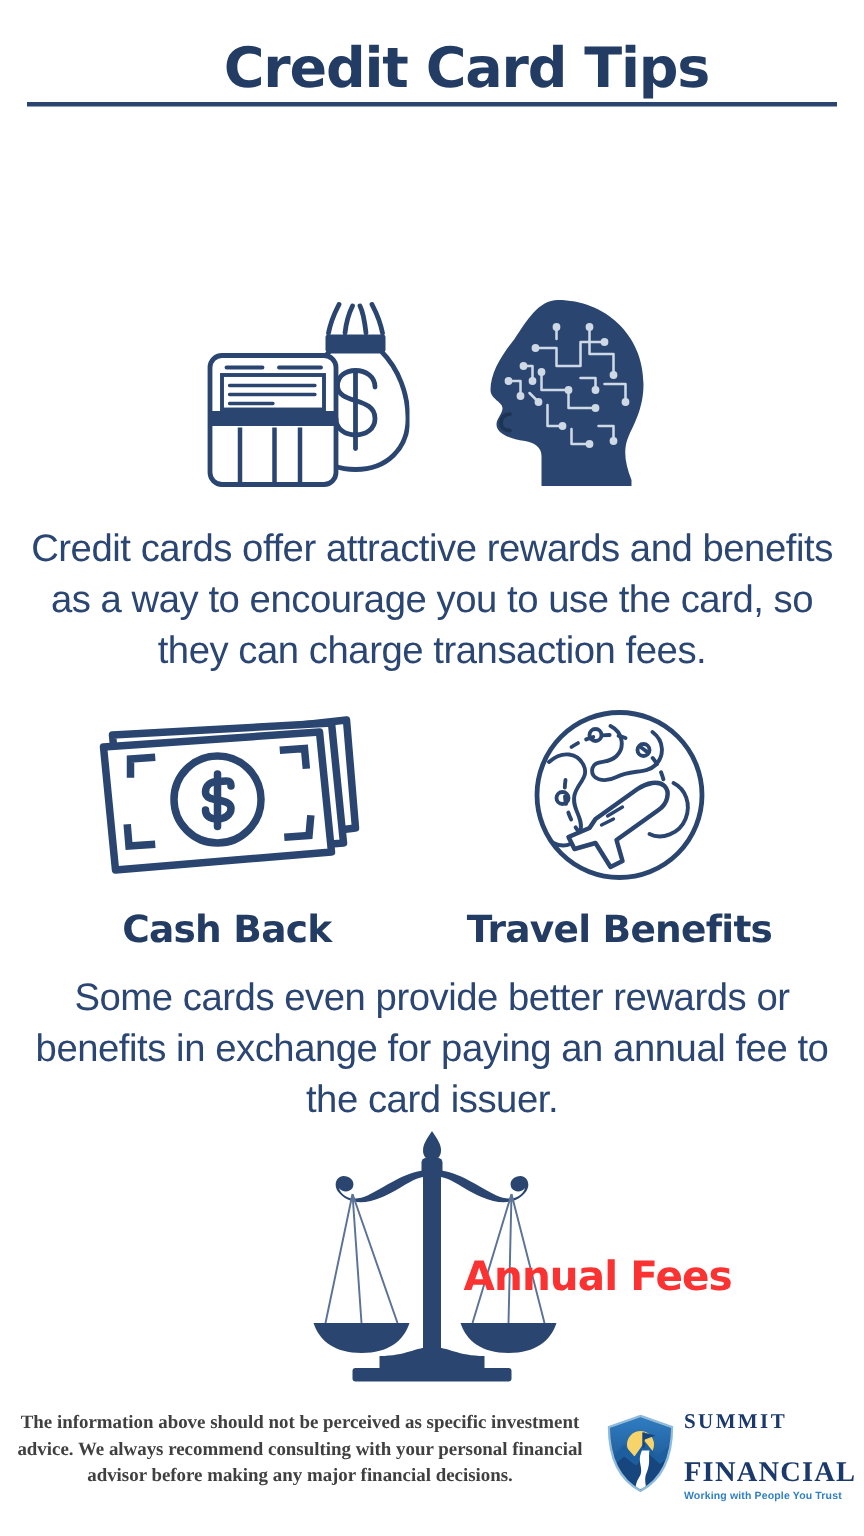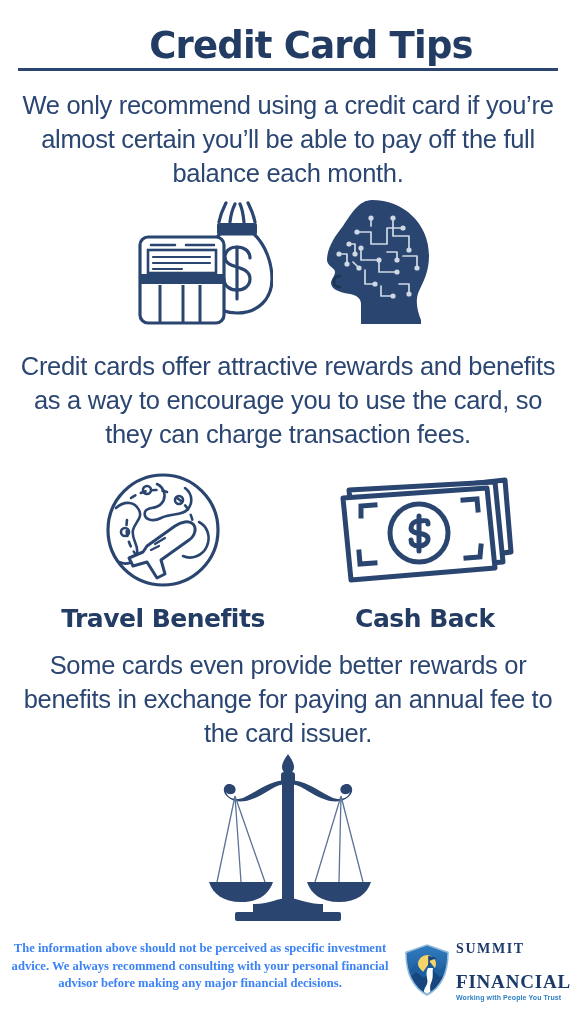--- a/index.html
+++ b/index.html
@@ -127,21 +127,21 @@
   .disclaimer {
     position: absolute;
     left: 10px;
     top: 4px;
     width: 380px;
     text-align: center;
     font-family: "Liberation Serif", serif;
     font-weight: 700;
     font-size: 12.6px;
     line-height: 17.5px;
-    color: #3b82f6;
+    color: #404040;
   }
   .logo {
     position: absolute;
     left: 404px;
     top: 6px;
     width: 166px;
     display: flex;
     align-items: center;
     gap: 6px;
   }
@@ -171,21 +171,20 @@
   }
 </style>
 </head>
 <body>
 
 <div class="page">
 
   <div class="title">Credit Card Tips</div>
   <div class="title-rule"></div>
 
-  <div class="para" id="para1">We only recommend using a credit card if you’re almost certain you’ll be able to pay off the full balance each month.</div>
 
   <div class="icon-row" id="row1">
 
     <div class="icon-cell">
       <span>
         <svg width="135" height="125" viewBox="0 0 135 125">
           <g fill="none" stroke="#2a4670" stroke-width="3.2" stroke-linejoin="round">
 
             <path d="M82 33 C70 45 64 62 64 78 C64 98 78 112 99 112 C120 112 134 98 134 78 C134 62 128 45 116 33 Z"></path>
             <rect x="79" y="22" width="40" height="12" rx="2" fill="#2a4670" stroke="none"></rect>
@@ -252,20 +251,44 @@
       </span>
     </div>
   </div>
 
   <div class="para" id="para2">Credit cards offer attractive rewards and benefits as a way to encourage you to use the card, so they can charge transaction fees.</div>
 
   <div class="icon-row" id="row2">
 
     <div class="icon-cell">
       <span>
+        <svg width="180" height="118" viewBox="0 0 180 118">
+          <g fill="#ffffff" stroke="#2a4670" stroke-width="5" stroke-linejoin="round">
+            <path d="M26 22 L170 6 L176 78 L32 96 Z"></path>
+            <path d="M14 16 L160 8 L168 88 L22 100 Z"></path>
+            <path d="M8 24 L152 14 L160 94 L16 106 Z"></path>
+          </g>
+          <g fill="none" stroke="#2a4670" stroke-width="5" stroke-linecap="square">
+            <path d="M26 42 L26 32 L40 31"></path>
+            <path d="M128 26 L142 25 L143 36"></path>
+            <path d="M24 78 L25 90 L40 89"></path>
+            <path d="M131 84 L145 83 L146 72"></path>
+          </g>
+          <circle cx="84" cy="59" r="29" fill="#ffffff" stroke="#2a4670" stroke-width="5"></circle>
+          <g fill="none" stroke="#2a4670" stroke-width="5" stroke-linecap="round">
+            <path d="M84 42 L84 77"></path>
+            <path d="M93 50 C93 45 89 47 84 47 C79 47 76 50 76 54 C76 62 93 57 93 65 C93 69 89 72 84 72 C79 72 76 70 76 66"></path>
+          </g>
+        </svg>
+      </span>
+      <div class="cap">Cash Back</div>
+    </div>
+
+    <div class="icon-cell">
+      <span>
         <svg width="120" height="122" viewBox="0 0 120 122">
           <circle cx="60" cy="60" r="55" fill="#ffffff" stroke="#2a4670" stroke-width="3.2"></circle>
           <g fill="none" stroke="#2a4670" stroke-width="2.6" stroke-linecap="round" stroke-linejoin="round">
             <path d="M13 38 C22 30 32 32 36 40 C40 48 32 52 30 60 C28 70 36 74 34 84 C33 92 24 96 16 92"></path>
             <path d="M54 14 C62 18 64 28 58 34 C52 40 44 36 42 42 C40 50 50 52 58 48 C68 43 78 46 84 40 C90 34 90 24 82 18"></path>
             <path d="M96 52 C104 56 108 66 104 76 C100 86 88 90 80 86"></path>
             <path d="M28 28 C40 20 54 18 64 22" stroke-dasharray="5 6"></path>
             <path d="M24 50 C22 64 26 78 36 88" stroke-dasharray="5 6"></path>
             <path d="M74 28 C86 36 92 50 90 64" stroke-dasharray="5 6"></path>
             <circle cx="44" cy="20" r="4"></circle>
@@ -274,44 +297,20 @@
           </g>
 
           <g fill="#ffffff" stroke="#2a4670" stroke-width="3" stroke-linejoin="round">
             <path d="M44 76 L72 56 C78 52 86 50 90 54 C94 58 92 66 86 70 L58 90 L62 104 L54 108 L44 92 L30 96 L26 88 L40 82 Z"></path>
           </g>
           <path d="M52 74 L62 68 M48 80 L56 76" fill="none" stroke="#2a4670" stroke-width="2.2" stroke-linecap="round"></path>
         </svg>
       </span>
       <div class="cap">Travel Benefits</div>
     </div>
-
-    <div class="icon-cell">
-      <span>
-        <svg width="180" height="118" viewBox="0 0 180 118">
-          <g fill="#ffffff" stroke="#2a4670" stroke-width="5" stroke-linejoin="round">
-            <path d="M26 22 L170 6 L176 78 L32 96 Z"></path>
-            <path d="M14 16 L160 8 L168 88 L22 100 Z"></path>
-            <path d="M8 24 L152 14 L160 94 L16 106 Z"></path>
-          </g>
-          <g fill="none" stroke="#2a4670" stroke-width="5" stroke-linecap="square">
-            <path d="M26 42 L26 32 L40 31"></path>
-            <path d="M128 26 L142 25 L143 36"></path>
-            <path d="M24 78 L25 90 L40 89"></path>
-            <path d="M131 84 L145 83 L146 72"></path>
-          </g>
-          <circle cx="84" cy="59" r="29" fill="#ffffff" stroke="#2a4670" stroke-width="5"></circle>
-          <g fill="none" stroke="#2a4670" stroke-width="5" stroke-linecap="round">
-            <path d="M84 42 L84 77"></path>
-            <path d="M93 50 C93 45 89 47 84 47 C79 47 76 50 76 54 C76 62 93 57 93 65 C93 69 89 72 84 72 C79 72 76 70 76 66"></path>
-          </g>
-        </svg>
-      </span>
-      <div class="cap">Cash Back</div>
-    </div>
   </div>
 
   <div class="para" id="para3">Some cards even provide better rewards or benefits in exchange for paying an annual fee to the card issuer.</div>
 
   <div class="scale-wrap">
     <span class="scale-svg">
       <svg width="290" height="176" viewBox="0 0 290 176">
         <g fill="#2a4670">
 
           <path d="M145 2 C149 8 151 11 151 15 C151 19 148 22 145 22 C142 22 139 19 139 15 C139 11 141 8 145 2 Z"></path>
@@ -329,20 +328,21 @@
         <g fill="none" stroke="#5b7397" stroke-width="1.3">
           <path d="M92 44 L74 130 M92 44 L98 130 M92 44 L122 130"></path>
           <path d="M198 44 L172 130 M198 44 L196 130 M198 44 L220 130"></path>
         </g>
 
         <path d="M66 130 L130 130 C126 142 116 150 98 150 C80 150 70 142 66 130 Z" fill="#2a4670"></path>
         <path d="M164 130 L228 130 C224 142 214 150 196 150 C178 150 168 142 164 130 Z" fill="#2a4670"></path>
       </svg>
     </span>
   </div>
+  <div class="scale-label" id="label-fees">Annual Fees</div>
 
   <div class="footer">
     <div class="disclaimer">The information above should not be perceived as specific investment advice. We always recommend consulting with your personal financial advisor before making any major financial decisions.</div>
 
     <div class="logo">
       <span>
         <svg width="46" height="52" viewBox="0 0 46 52">
           <defs>
             <linearGradient id="shieldg" x1="0" y1="0" x2="0" y2="1">
               <stop offset="0" stop-color="#2f7fc4"></stop>

